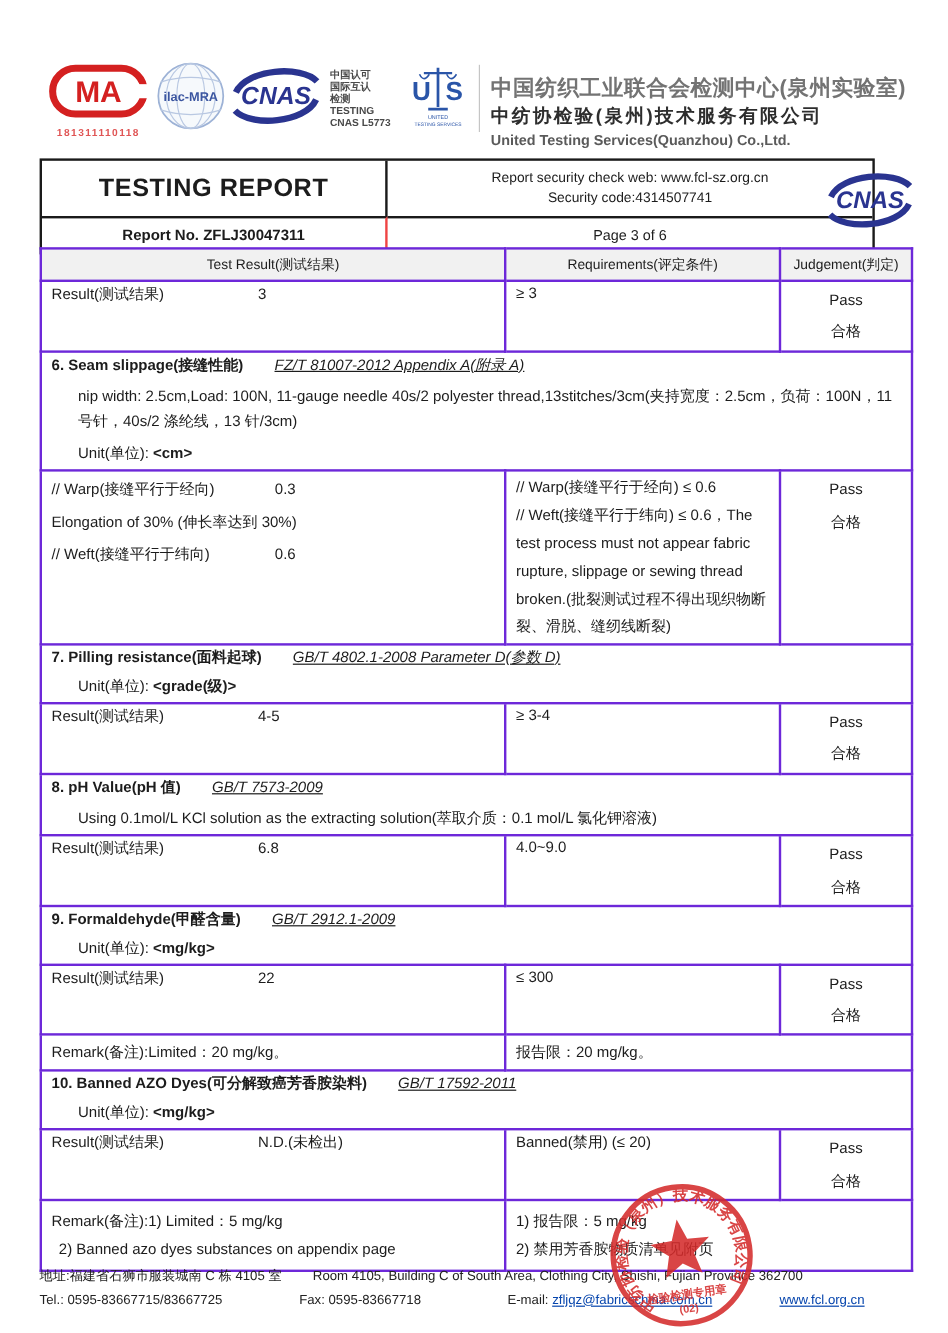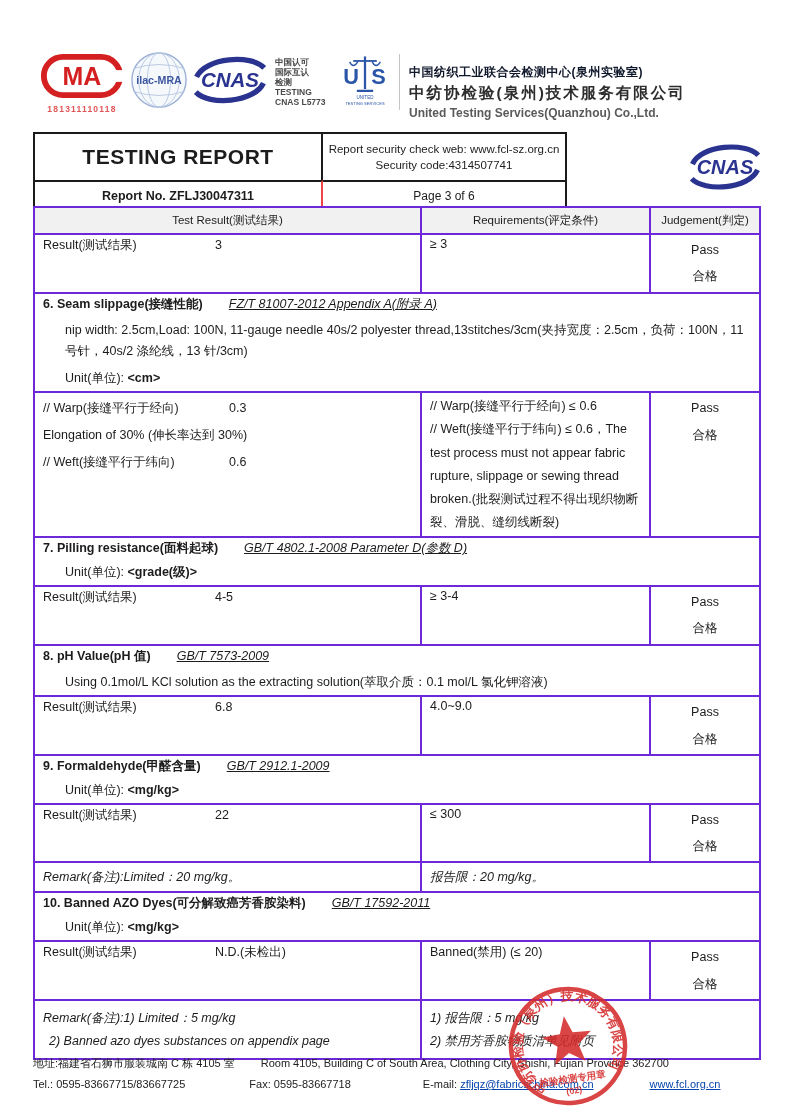--- a/index.html
+++ b/index.html
@@ -9,26 +9,26 @@
     font-family:"Liberation Sans", sans-serif; color:#1c1c1c;
   }
   
   .logos { position:absolute; top:42px; left:38px; right:26px; height:80px; display:flex; align-items:center; }
   .logo-block { flex:none; text-align:center; margin-right:4px; }
   .cma-num { font-size:8.5px; color:#e05555; letter-spacing:1.2px; font-weight:bold; margin-top:-2px; }
   .accr { width:62px; font-size:8.5px; line-height:1.2; color:#4a4a4a; font-weight:bold; text-align:left; margin:0 3px; }
   .fcl-num { font-size:13px; font-weight:bold; color:#26262e; margin-top:-4px; }
   .vdiv { flex:none; width:1px; height:56px; background:#c5c5c5; margin:0 9px 0 5px; }
   .company { flex:1; text-align:left; }
-  .company .l1 { font-size:12px; font-weight:bold; color:#0f172a; letter-spacing:0.5px;margin-top:20px; }
+  .company .l1 { font-size:18px; font-weight:bold; color:#737373; letter-spacing:0.5px;margin-top:20px; }
   .company .l2 { font-size:15.5px; font-weight:bold; color:#2d2d2d; letter-spacing:2px; margin-top:2px; }
   .company .l3 { font-size:12px; font-weight:bold; color:#5a5a5a; margin-top:2px; }
   
   .titleblock {
-    position:absolute; top:132px; left:33px; width:534px;
+    position:absolute; top:132px; left:33px; width:696px;
     display:grid; grid-template-columns:288px 1fr; grid-template-rows:46px 30px;
     border:2px solid #1a1a1a;
   }
   .tb-cell { display:flex; flex-direction:column; align-items:center; justify-content:center; }
   .tb-title { border-right:2px solid #1a1a1a; font-size:21px; font-weight:bold; letter-spacing:0.5px; }
   .tb-sec   { font-size:11.5px; line-height:1.4; }
   .tb-repno { border-right:2px solid #ef4444; border-top:2px solid #1a1a1a; font-size:12.5px; font-weight:bold; }
   .tb-page  { border-top:2px solid #1a1a1a; font-size:12px; }
   .cnas-badge { position:absolute; top:140px; left:688px; }
   
@@ -40,21 +40,21 @@
   .sec-std { margin-left:26px; font-style:italic; text-decoration:underline; }
   .sec-desc { margin:7px 0 0 22px; line-height:1.75; }
   .sec-unit { margin:7px 0 2px 22px; }
   .sec-unit b { font-weight:bold; }
   td.res, td.req { padding-top:9px; }
   .res-label { display:inline-block; width:172px; }
   td.judge { text-align:center; padding-top:9px; line-height:2.1; }
   .s6line { line-height:2.15; }
   .s6-label { display:inline-block; min-width:186px; }
   .req-lines div { line-height:1.85; }
-  tr.remark td { padding-top:6px; padding-bottom:5px;font-style:italic; }
+  tr.remark td { padding-top:6px; padding-bottom:5px; }
   .remark-lines div { line-height:1.85; }
   .indent2 { padding-left:6px; }
   
   .footer { position:absolute; top:1056px; left:33px; width:730px; font-size:11px; color:#222; }
   .f-line { display:flex; align-items:baseline; }
   .f-line.second { margin-top:7px; }
   .gap-addr { margin-right:26px; }
   .gap-tel { margin-right:64px; }
   .gap-fax { margin-right:56px; }
   .gap-mail { margin-right:56px;padding-left:16px; }

